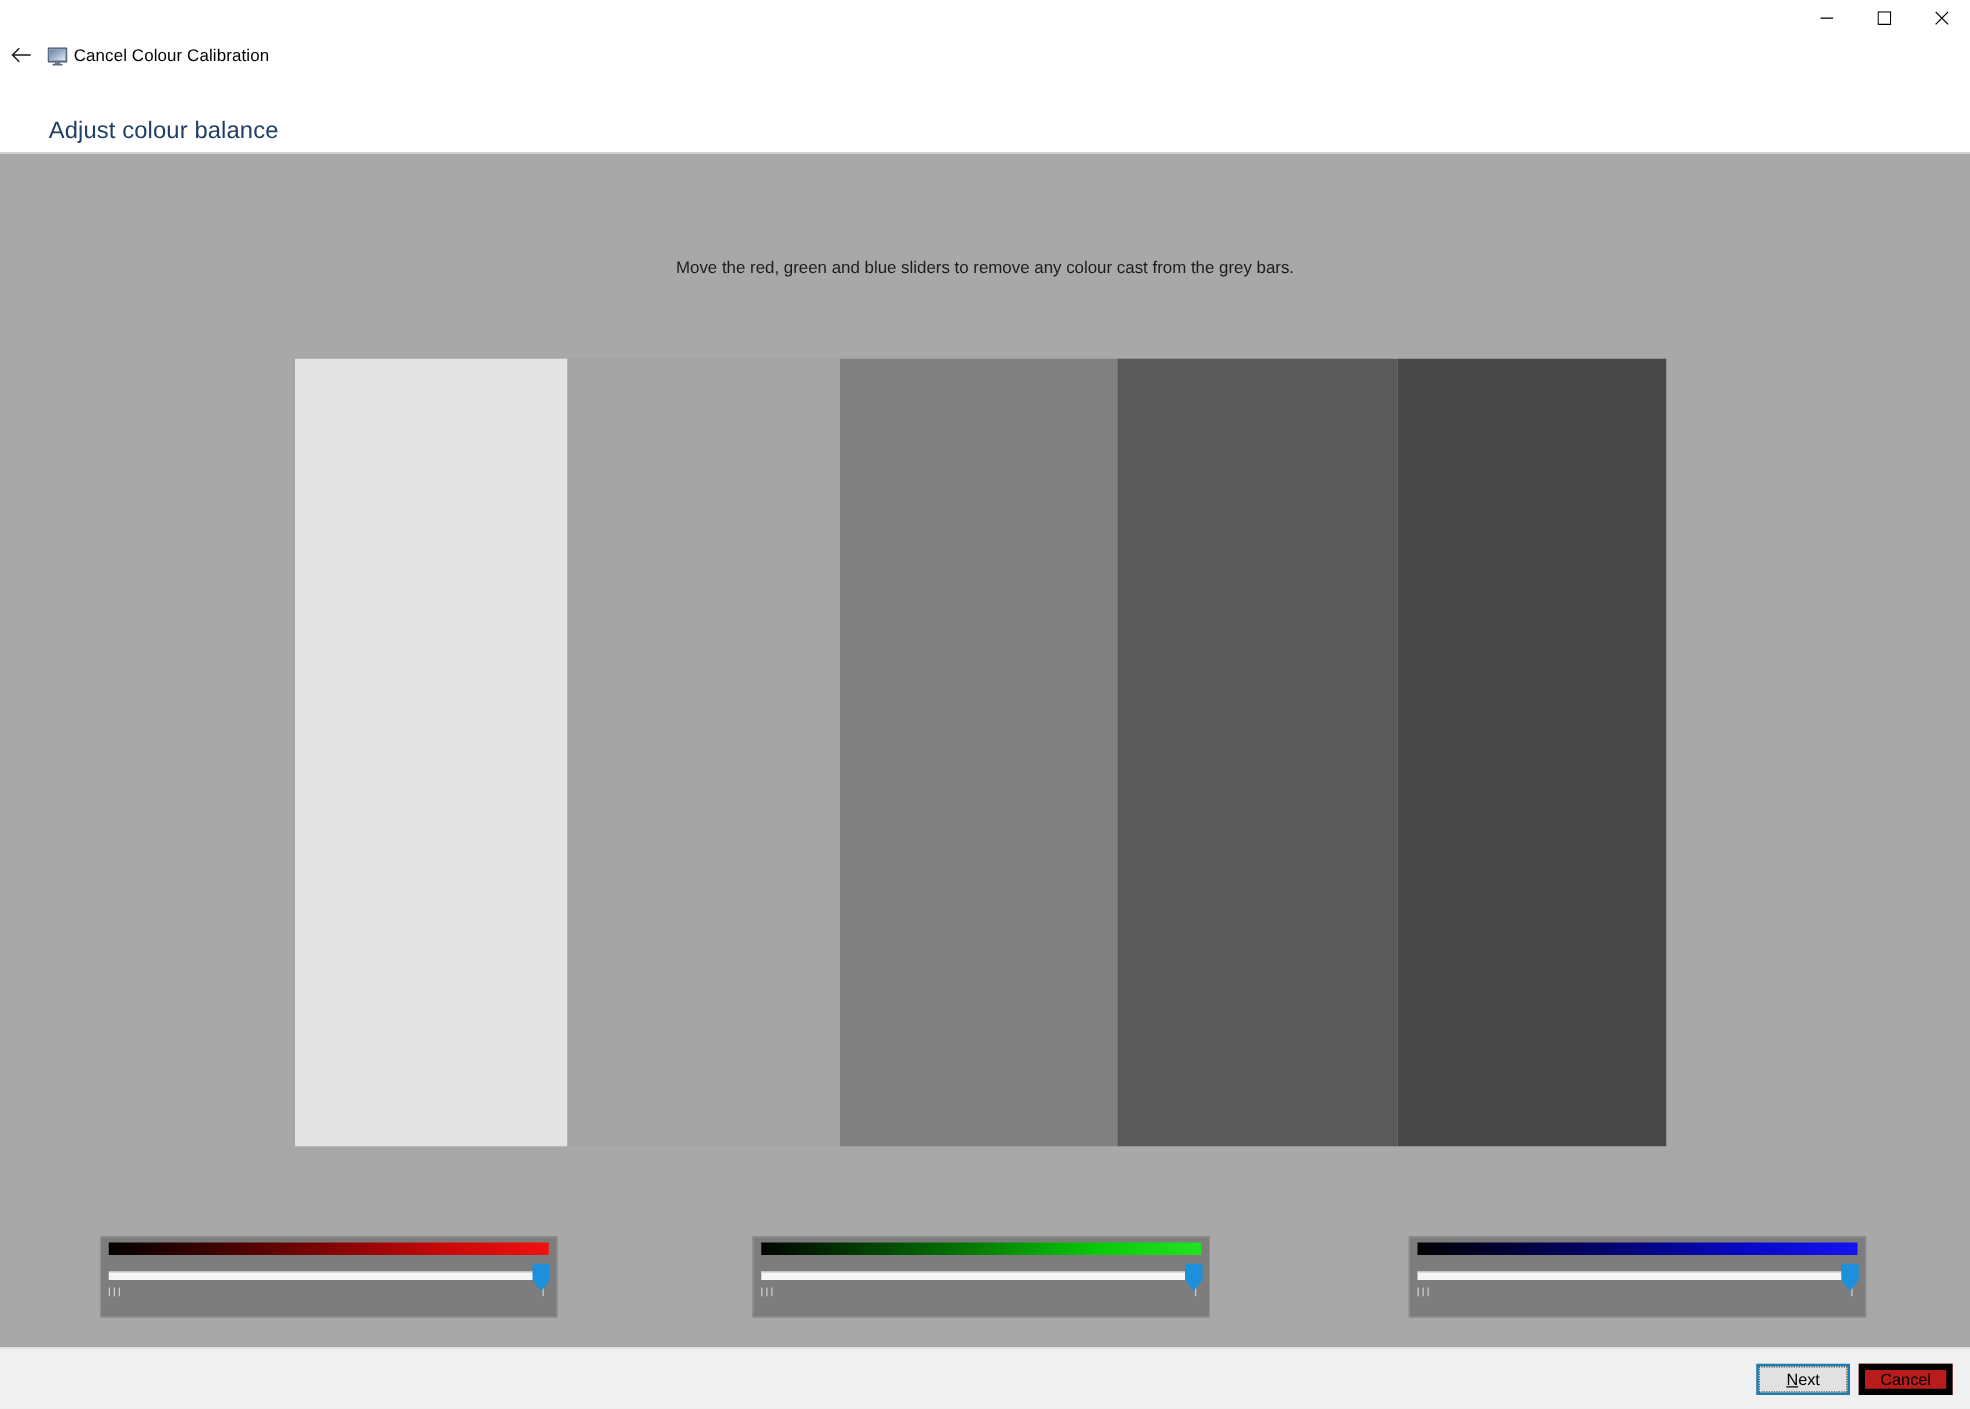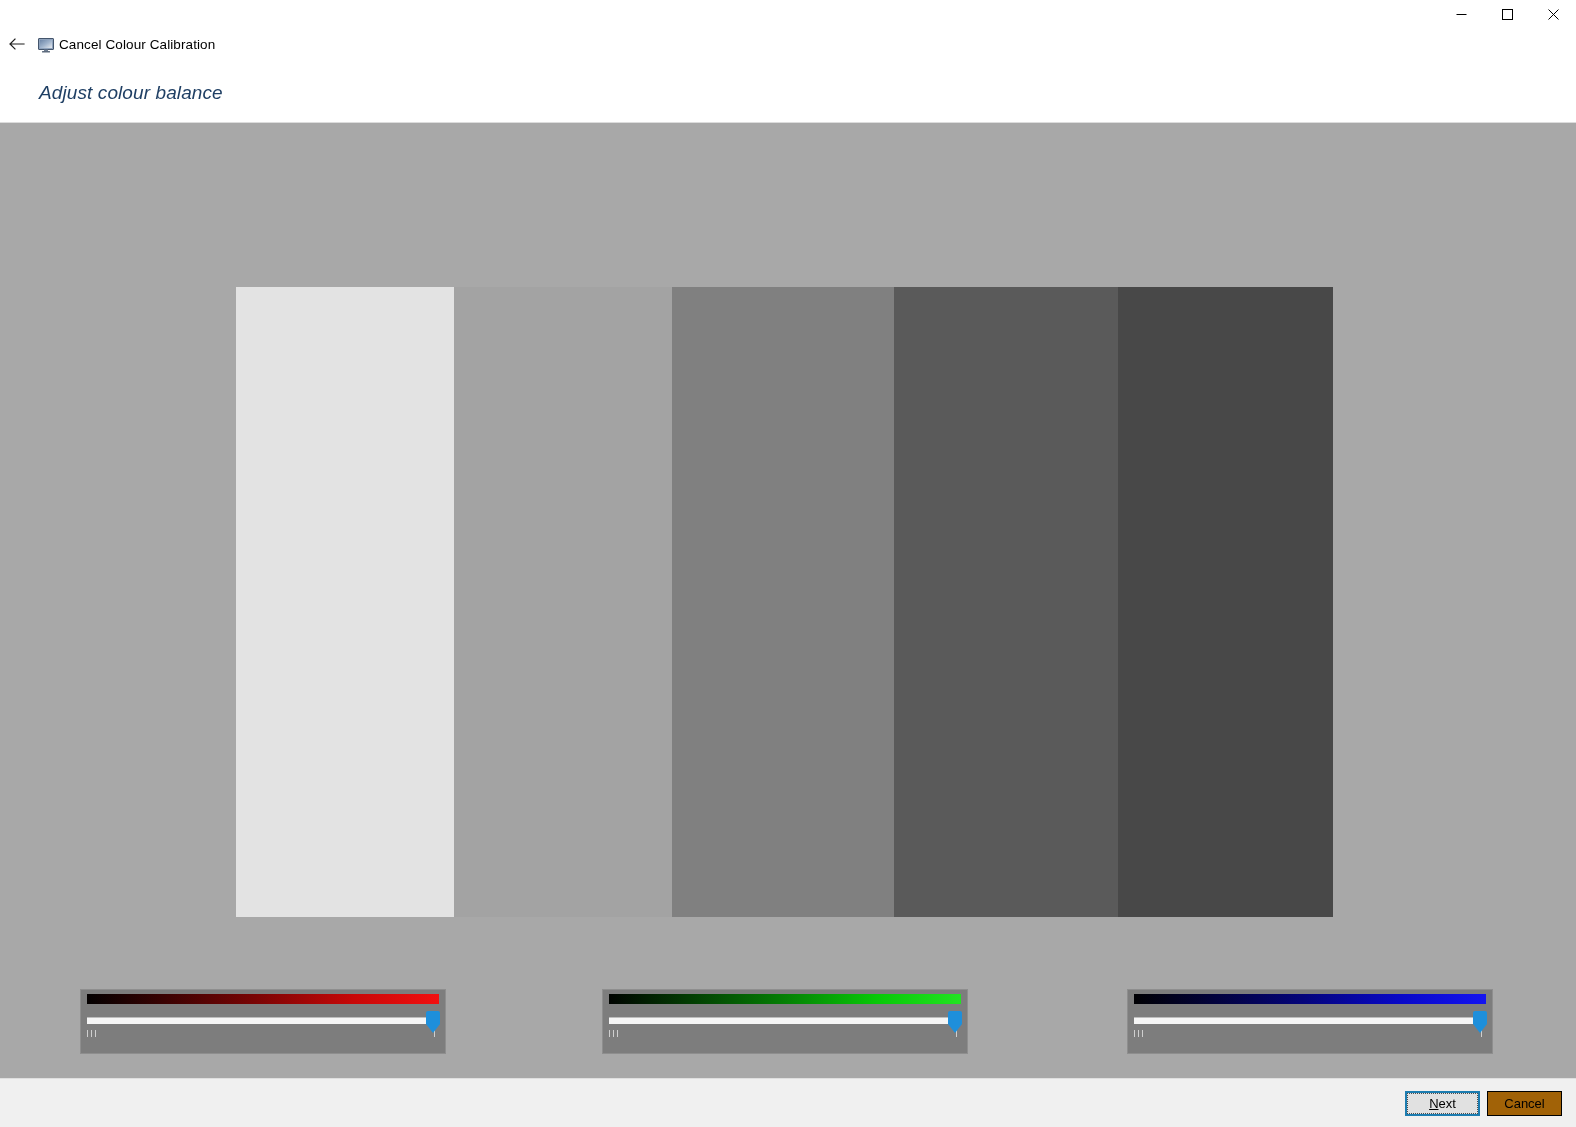--- a/index.html
+++ b/index.html
@@ -64,26 +64,25 @@
     left: 59px; top: 9px;
     font-size: 13.5px;
     color: #000000;
     letter-spacing: 0.1px;
     white-space: nowrap;
   }
 
   
   .pageheading {
     position: absolute;
-    left: 39px; top: 82px;
+    left: 39px; top: 94px;
     font-size: 19px;
     color: #1f3f64;
     letter-spacing: 0.1px;
     white-space: nowrap;
-    font-style: italic;
   }
 
   
   .stage {
     position: absolute;
     left: 0; top: 122px;
     width: 1576px; height: 956px;
     background: #a8a8a8;
     border-top: 1px solid #dcdcdc;
     box-sizing: border-box;
@@ -174,22 +173,22 @@
     border-top: 1px solid #dfdfdf;
     box-sizing: border-box;
   }
   .btn {
     position: absolute;
     top: 12px;
     height: 25px;
     font-family: "Liberation Sans", sans-serif;
     font-size: 13px;
     color: #000;
-    background: #a16207;
-    border: 1px solid #000000;
+    background: #b91c1c;
+    border: 5px solid #000000;
     box-sizing: border-box;
     display: flex;
     align-items: center;
     justify-content: center;
     padding: 0;
   }
   .btn-next {
     left: 1405px;
     width: 75px;
     border: 2px solid #1c7cb0;
@@ -256,20 +255,21 @@
     </svg>
   </div>
 
   <div class="apptitle">Cancel Colour Calibration</div>
 </div>
 
 <div class="pageheading">Adjust colour balance</div>
 
 <div class="stage">
 
+  <div class="instruction">Move the red, green and blue sliders to remove any colour cast from the grey bars.</div>
 
   <div class="bars" id="bars-host">
       <div class="bar" style="background: rgb(227, 227, 227); width: 218px;"></div>
       <div class="bar" style="background: rgb(163, 163, 163); width: 218px;"></div>
       <div class="bar" style="background: rgb(128, 128, 128); width: 222px;"></div>
       <div class="bar" style="background: rgb(90, 90, 90); width: 224px;"></div>
       <div class="bar" style="background: rgb(72, 72, 72); width: 215px;"></div>
     </div>
 
   <div class="slider-panel red">

